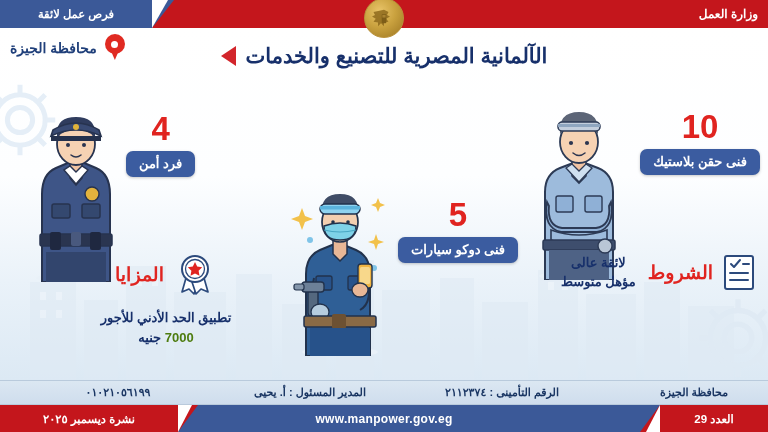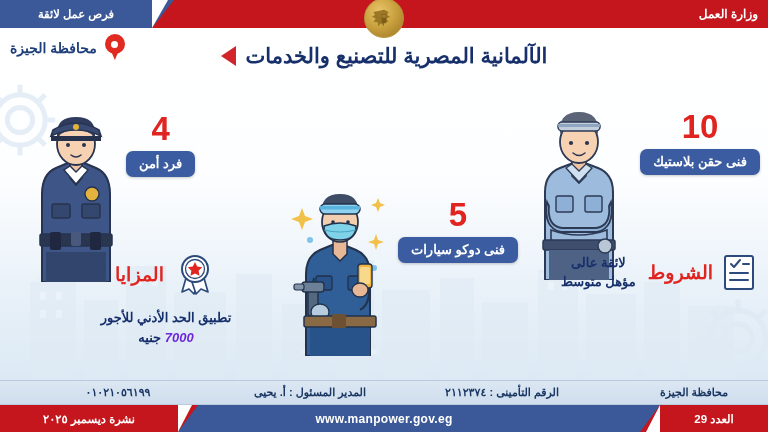--- a/index.html
+++ b/index.html
@@ -67,21 +67,21 @@
   #job-paint    { left:398px; top:198px; }
 
   
   .sec-head { display:flex; align-items:center; gap:9px; }
   .sec-title { color:#e02420; font-size:19px; font-weight:bold; }
   .sec-body { color:#17306b; font-size:13px; font-weight:bold; line-height:1.5; text-align:center; }
   #benefits { position:absolute; left:26px; top:252px; width:280px; z-index:7;
        display:flex; flex-direction:column; align-items:center; gap:12px; }
   #conditions { position:absolute; right:12px; top:252px; width:250px; z-index:7;
        display:flex; flex-direction:row; align-items:center; gap:12px; }
-  .amount { color:#6d28d9;font-style:italic; }
+  .amount { color:#4d7c0f; }
 
   
   .infobar { position:absolute; left:0; top:380px; width:768px; height:25px; z-index:9;
        background:linear-gradient(180deg,#dbe7f2 0%,#cfdded 100%);
        border-top:1px solid #b9cadc; border-bottom:1px solid #b9cadc;
        display:flex; align-items:center; }
   .infobar > div { flex:1; text-align:center; color:#1a3663; font-size:11px; font-weight:bold;margin-left:44px; }
 
   
   .footer { position:absolute; left:0; top:405px; width:768px; height:27px; z-index:9; }

